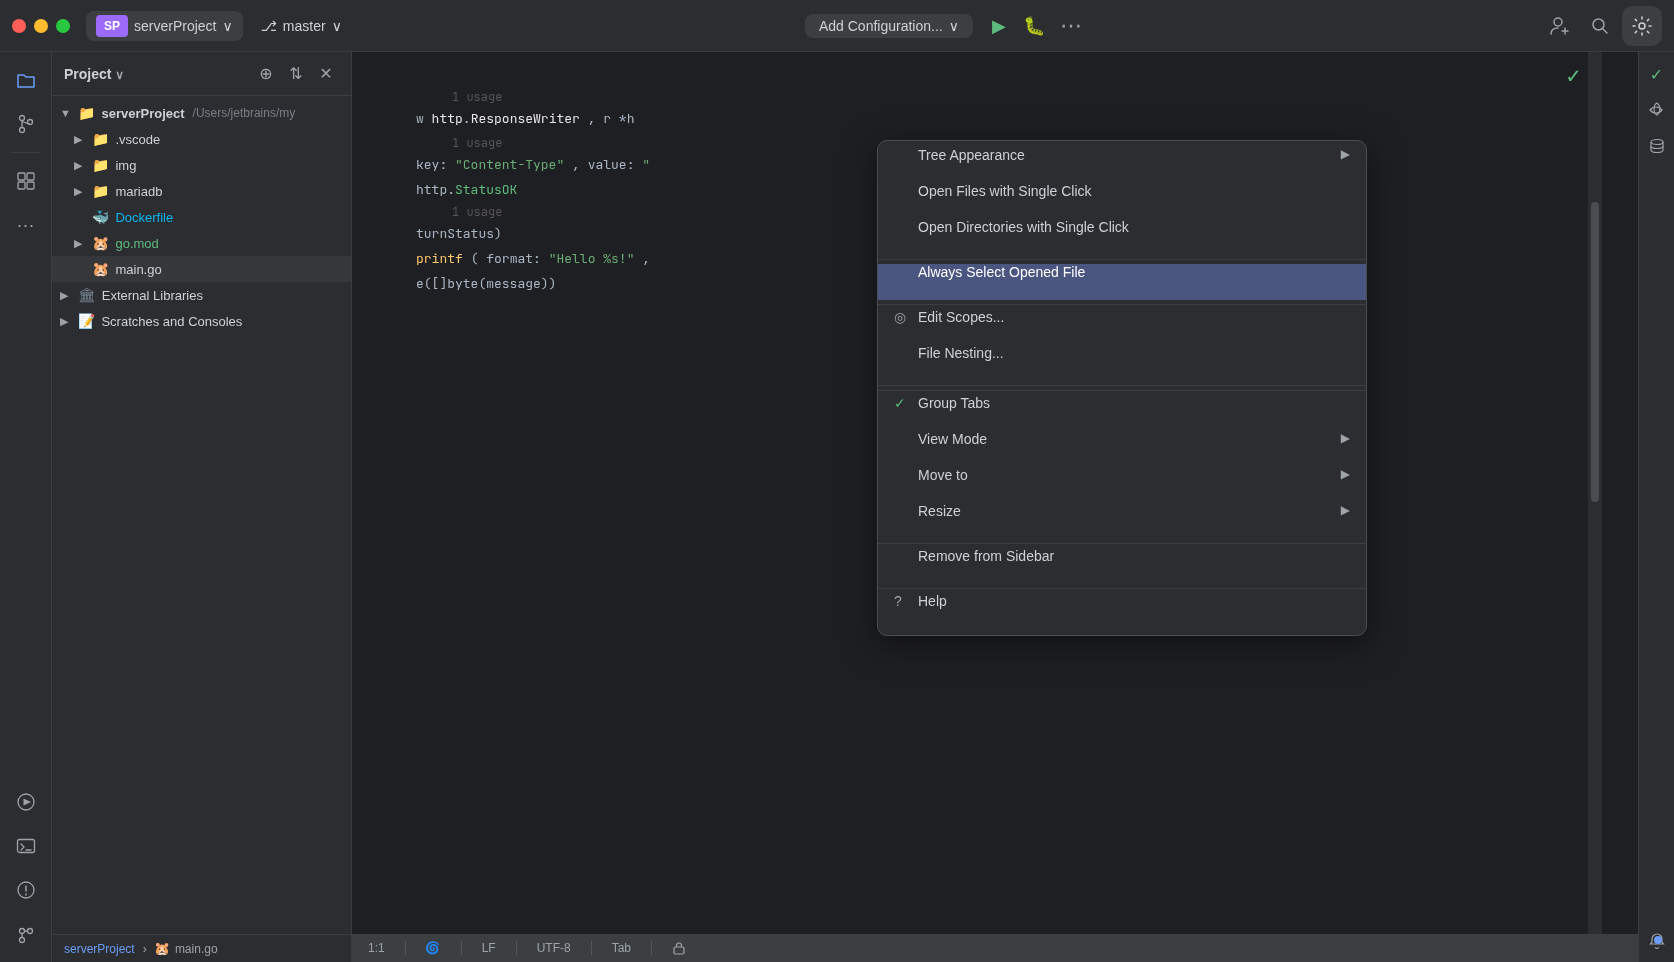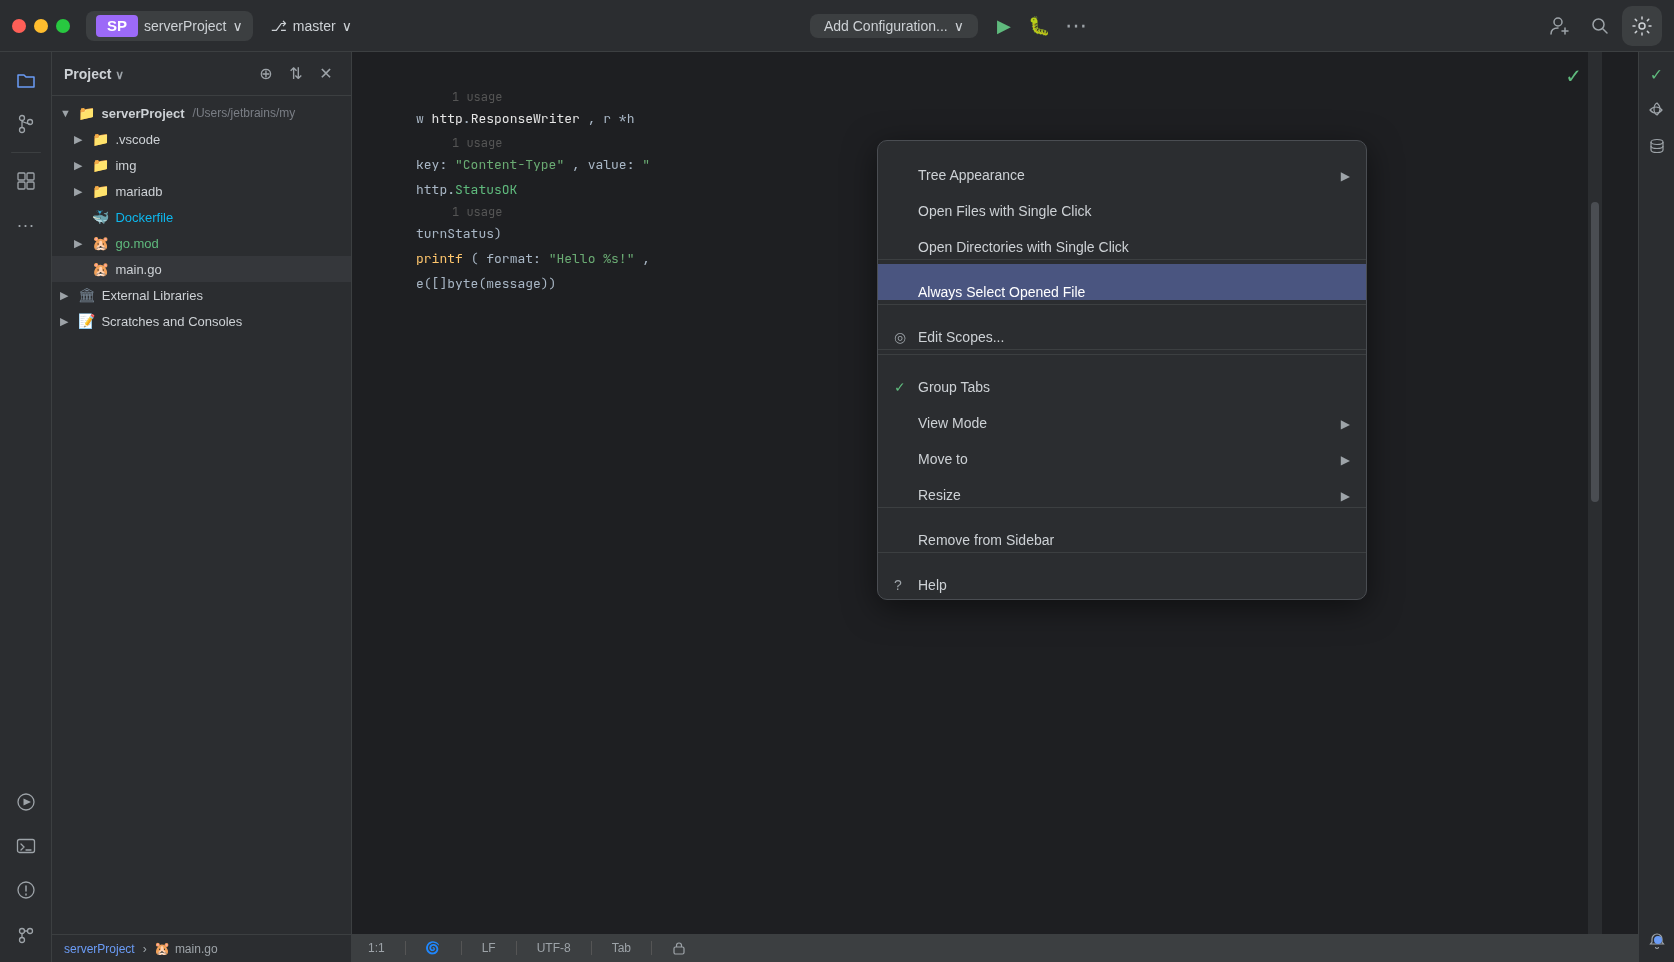--- a/index.html
+++ b/index.html
@@ -40,29 +40,29 @@
       align-items: center;
       gap: 6px;
       background: #3c3f41;
       border-radius: 8px;
       padding: 4px 10px;
       color: #cdd1d5;
       font-size: 14px;
       cursor: pointer;
     }
     .project-icon {
-      width: 42px;
+      width: 32px;
       height: 22px;
       background: #9c6af8;
       border-radius: 4px;
       display: flex;
       align-items: center;
       justify-content: center;
       color: white;
-      font-size: 15px;
+      font-size: 12px;
       font-weight: bold;
     }
     .branch-btn {
       display: flex;
       align-items: center;
       gap: 6px;
       padding: 4px 10px;
       border-radius: 8px;
       color: #cdd1d5;
       font-size: 14px;
@@ -324,21 +324,21 @@
       width: 490px;
       background: #2b2d30;
       border: 1px solid #4a4d52;
       border-radius: 10px;
       box-shadow: 0 8px 32px rgba(0,0,0,0.5);
       z-index: 100;
       padding: 6px 0;
     }
     .menu-item {
       display: flex;
-      align-items: flex-end;
+      align-items: flex-start;
       height: 36px;
       padding: 0 16px;
       cursor: pointer;
       color: #cdd1d5;
       font-size: 14px;
       gap: 8px;
     }
     .menu-item.highlighted {
       background: #4a5580;
       color: #ffffff;
@@ -729,20 +729,24 @@
         <span class="menu-item-label">Always Select Opened File</span>
       </div>
 
       <div class="menu-separator"></div>
 
       <div class="menu-item">
         <span class="menu-radio-icon">◎</span>
         <span class="menu-item-label">Edit Scopes...</span>
       </div>
 
+      <div class="menu-item">
+        <span class="menu-icon-spacer"></span>
+        <span class="menu-item-label">File Nesting...</span>
+      </div>
 
       <div class="menu-separator"></div>
 
 
       <div class="menu-separator"></div>
 
       <div class="menu-item">
         <span class="menu-check-icon">✓</span>
         <span class="menu-item-label">Group Tabs</span>
       </div>

